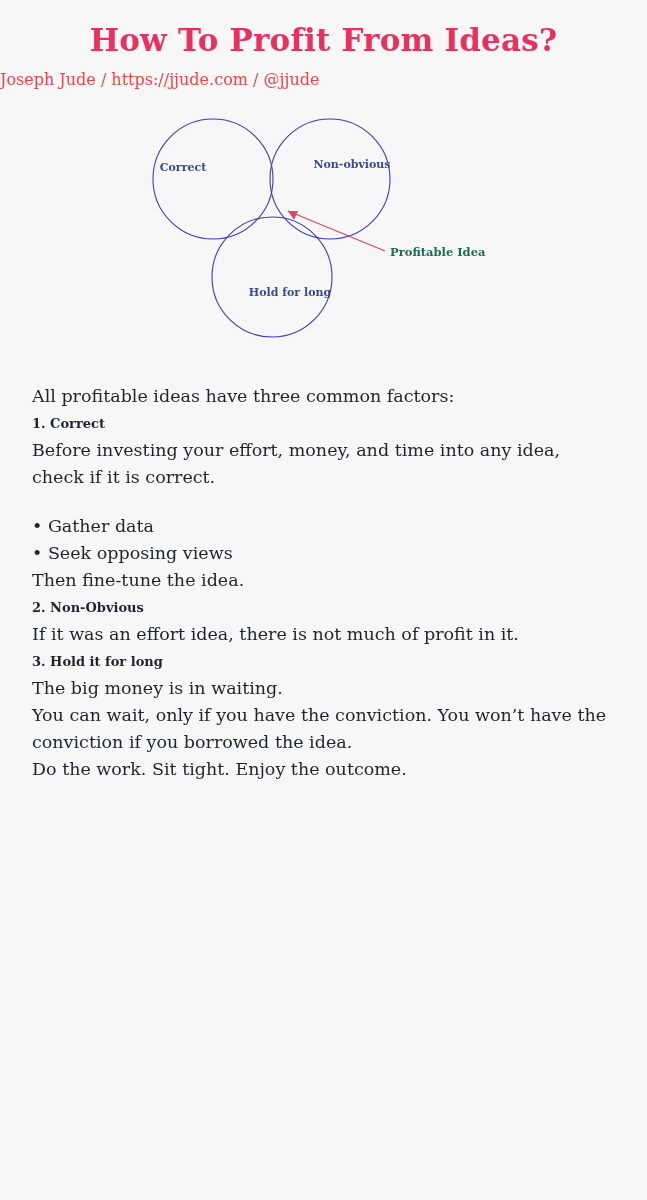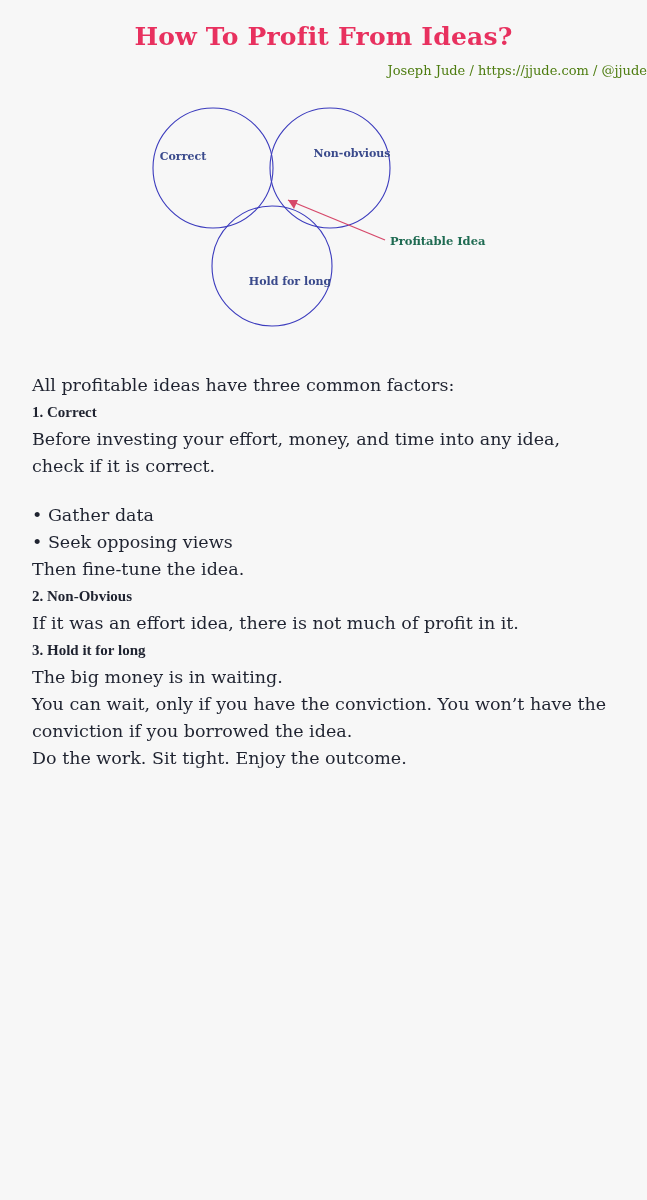--- a/index.html
+++ b/index.html
@@ -16,30 +16,30 @@
   }
   .page {
     position: relative;
     width: 647px;
     height: 1200px;
     box-sizing: border-box;
   }
   .title {
     text-align: center;
     color: #e8315f;
-    font-size: 25px;
+    font-size: 31px;
     font-weight: bold;
     letter-spacing: 0.2px;
     margin: 22px 0 0 0;
     font-family: "DejaVu Serif", "Liberation Serif", serif;
   }
   .byline {
-    text-align: right;
-    color: #4d7c0f;
-    font-size: 13px;
+    text-align: left;
+    color: #ef4444;
+    font-size: 16px;
     margin-top: 12px;
     font-family: "DejaVu Serif", "Liberation Serif", serif;
   }
   .diagram-wrap {
     position: relative;
     width: 585px;
     height: 255px;
     margin-top: 10px;
   }
   .content {
@@ -49,23 +49,22 @@
     margin-top: 29px;
   }
   .content p {
     margin: 0 0 0 0;
   }
   .para {
     margin-top: 22px;
   }
   .heading {
     font-weight: bold;
-    font-size: 15px;
+    font-size: 13px;
     margin-top: 28px;
-    font-family: Liberation Serif, serif;
   }
   .bullets {
     margin-top: 22px;
   }
   .bullet {
     line-height: 27px;
   }
   .first-para {
     margin-top: 14px;
   }

